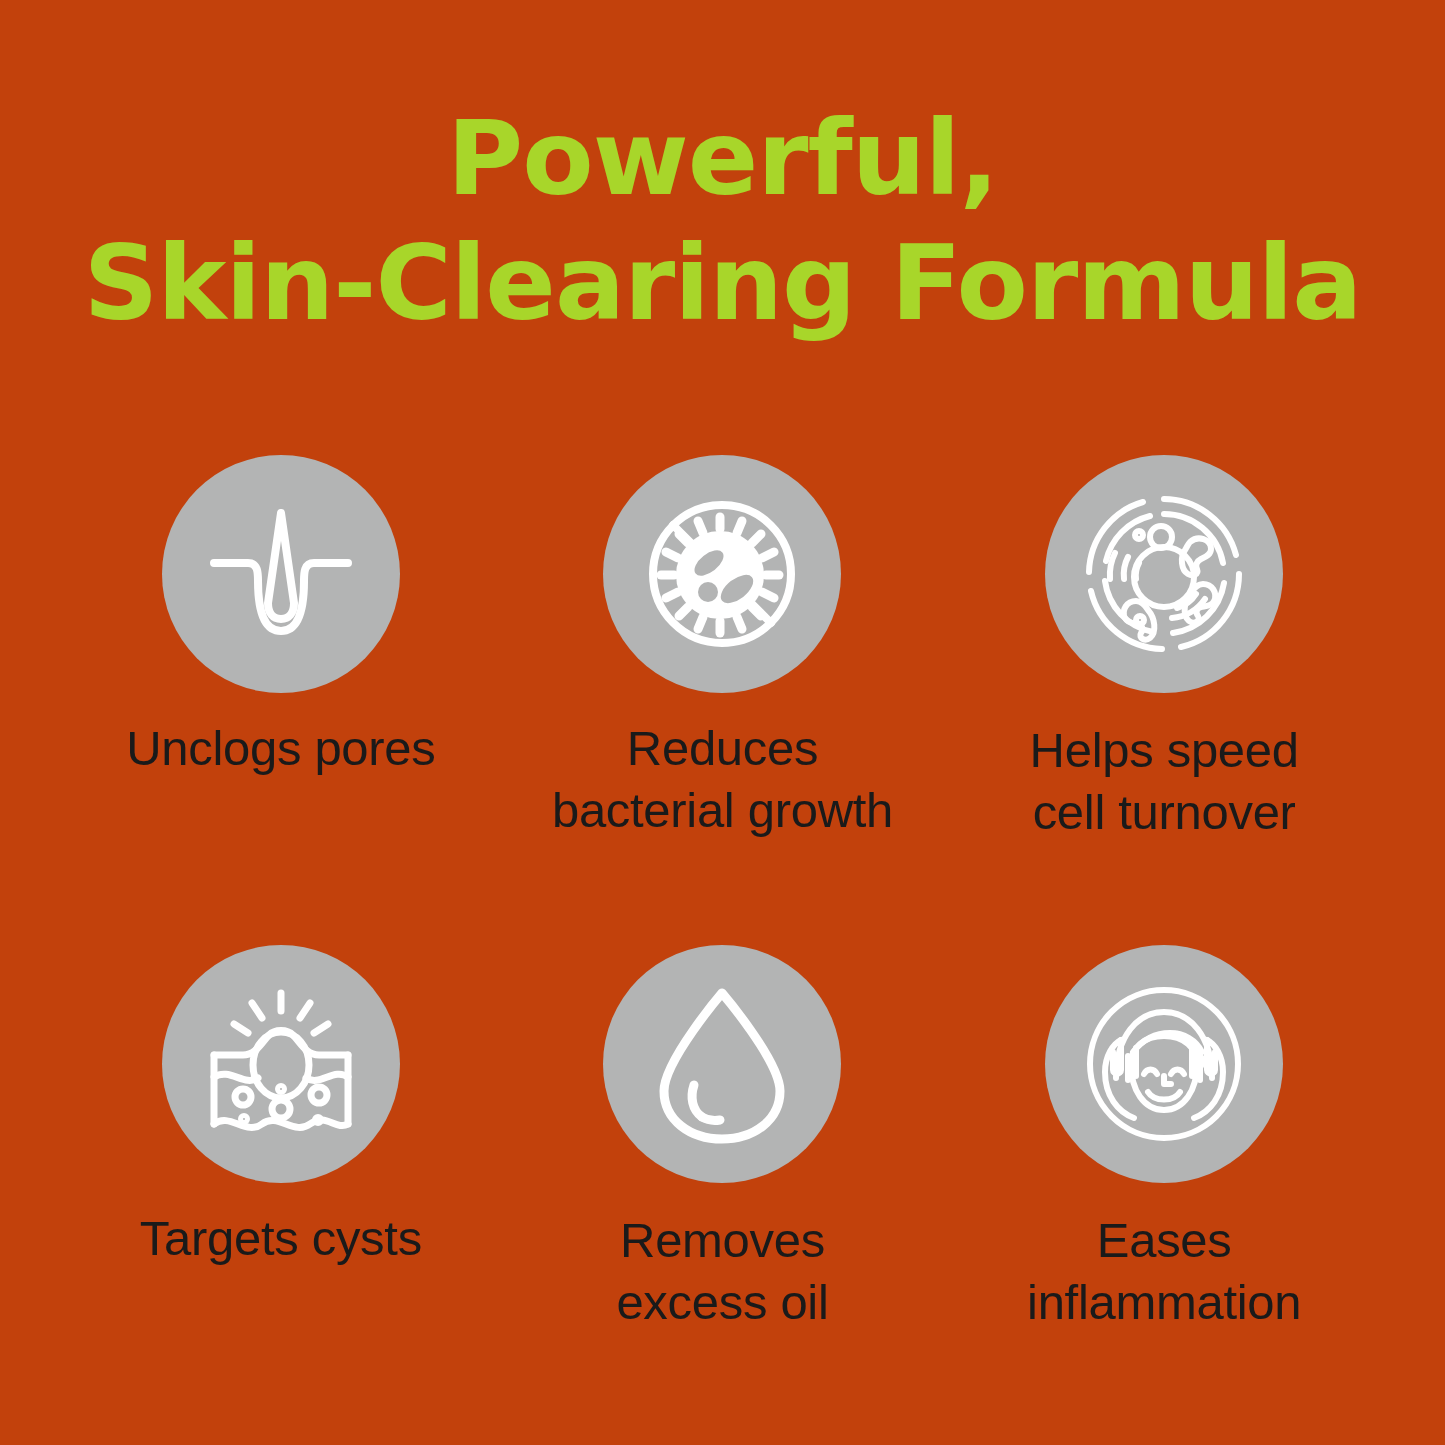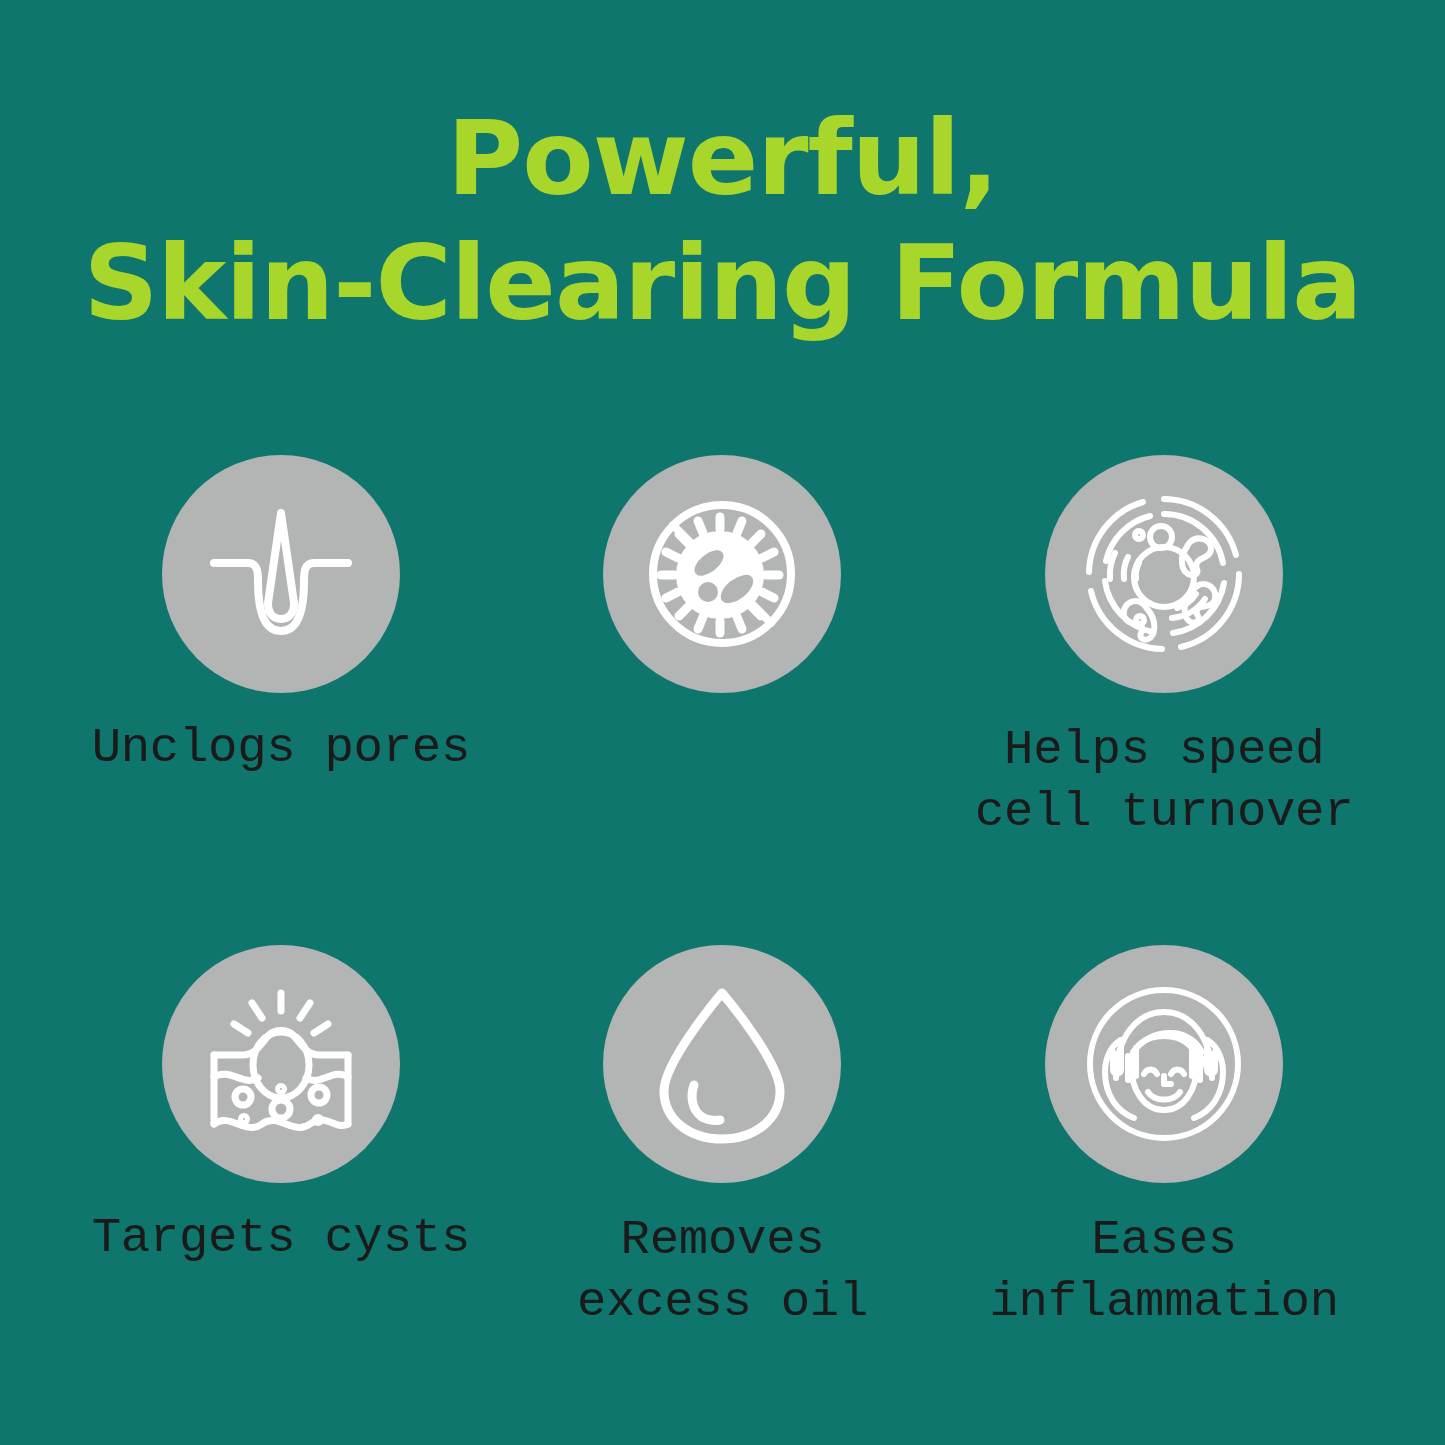--- a/index.html
+++ b/index.html
@@ -10,21 +10,21 @@
     width: 1445px;
     height: 1445px;
     background: #ffffff;
     font-family: "Liberation Sans", sans-serif;
     overflow: hidden;
   }
   .page {
     position: relative;
     width: 1445px;
     height: 1445px;
-    background: #0f766e;
+    background: #c2410c;
   }
 
   
   .heading {
     position: absolute;
     left: 0;
     top: 96px;
     width: 1445px;
     text-align: center;
     color: #a8d62a;
@@ -63,21 +63,21 @@
     justify-content: center;
     flex: none;
   }
   .badge svg {
     display: block;
   }
   .caption {
     margin-top: 24px;
     text-align: center;
     color: #1a1a1a;
-    font-family: Liberation Mono, monospace;
+    font-family: Liberation Sans, sans-serif;
     font-weight: 300;
     font-size: 49px;
     line-height: 62px;
     letter-spacing: -0.3px;
     white-space: pre-line;
   }
   
   .row2 .caption {
     margin-top: 26px;
   }
@@ -145,20 +145,22 @@
             </g>
 
             <g fill="#b3b4b4">
               <ellipse cx="72" cy="74" rx="17" ry="9" transform="rotate(-38 72 74)"></ellipse>
               <ellipse cx="100" cy="100" rx="19" ry="10" transform="rotate(-38 100 100)"></ellipse>
               <circle cx="71" cy="103" r="10"></circle>
             </g>
           </svg>
         </span>
       </div>
+      <div class="caption">Reduces
+bacterial growth</div>
     </div>
 
     <div class="cell row2">
       <div class="badge">
         <span>
           <svg width="175" height="175" viewBox="0 0 175 175" fill="none" stroke="#ffffff" stroke-width="6" stroke-linecap="round" stroke-linejoin="round">
 
             <path d="M87 12 A75 75 0 0 1 159 68"></path>
             <path d="M162 87 A75 75 0 0 1 104 160"></path>
             <path d="M85 162 A75 75 0 0 1 14 104"></path>

